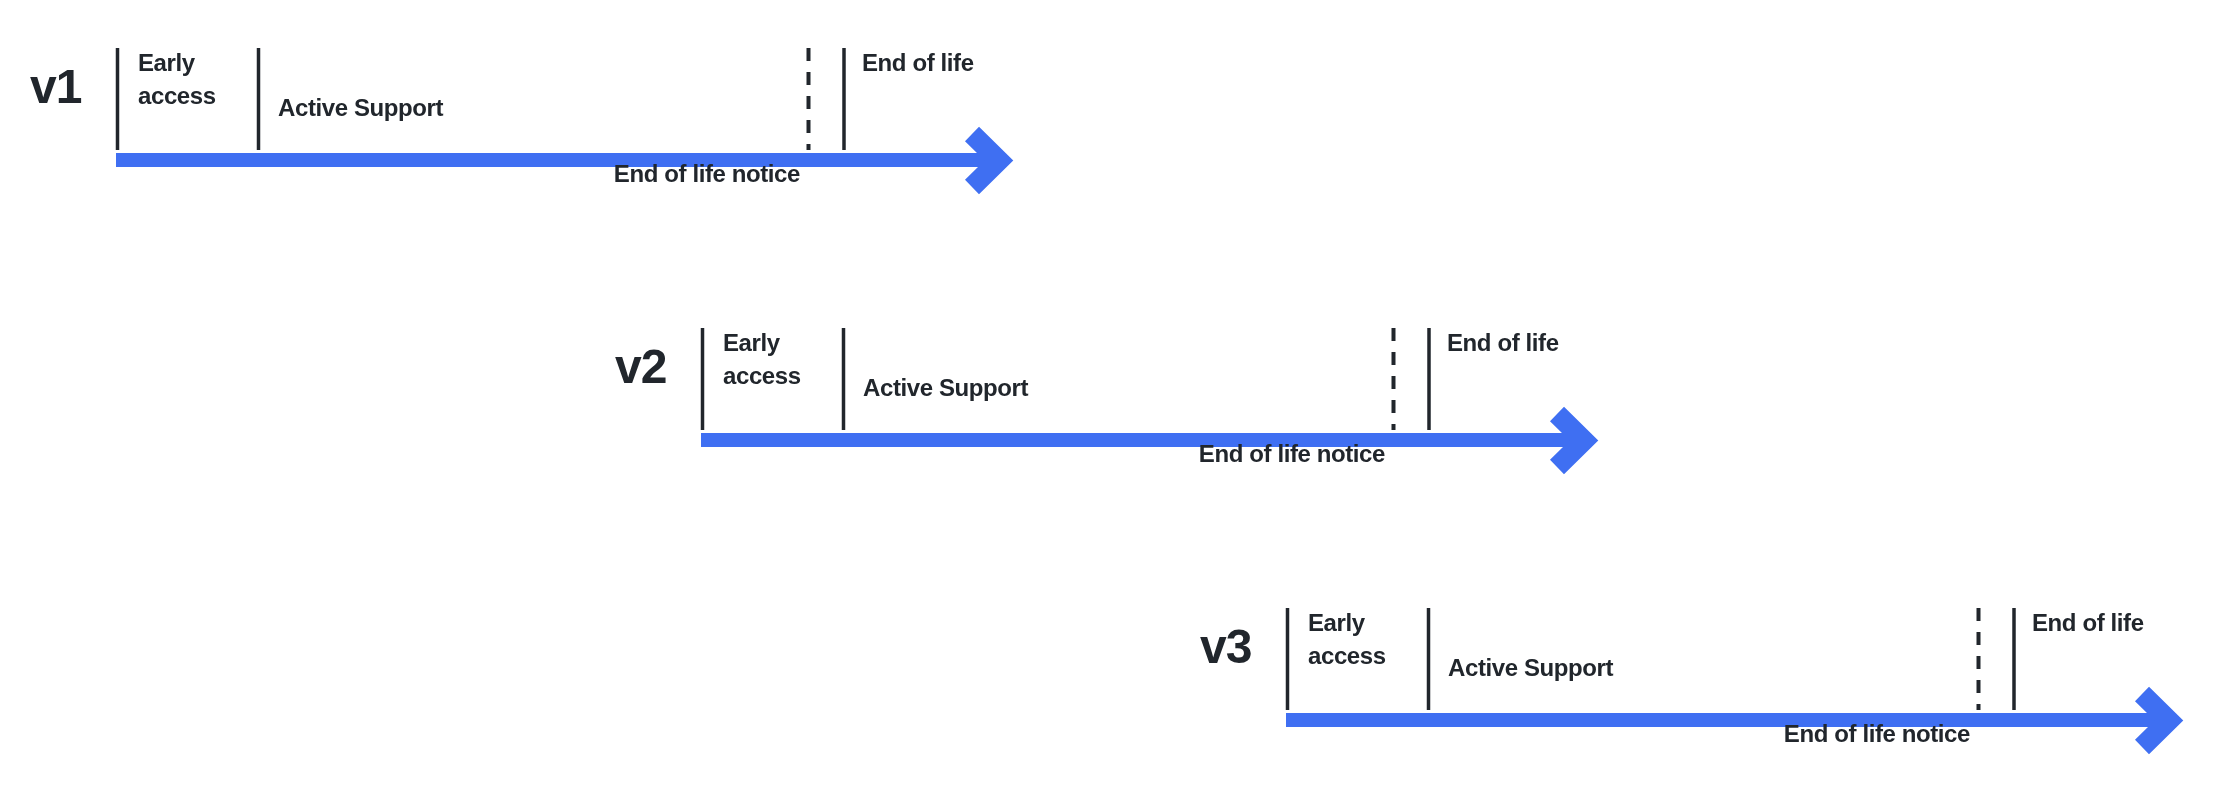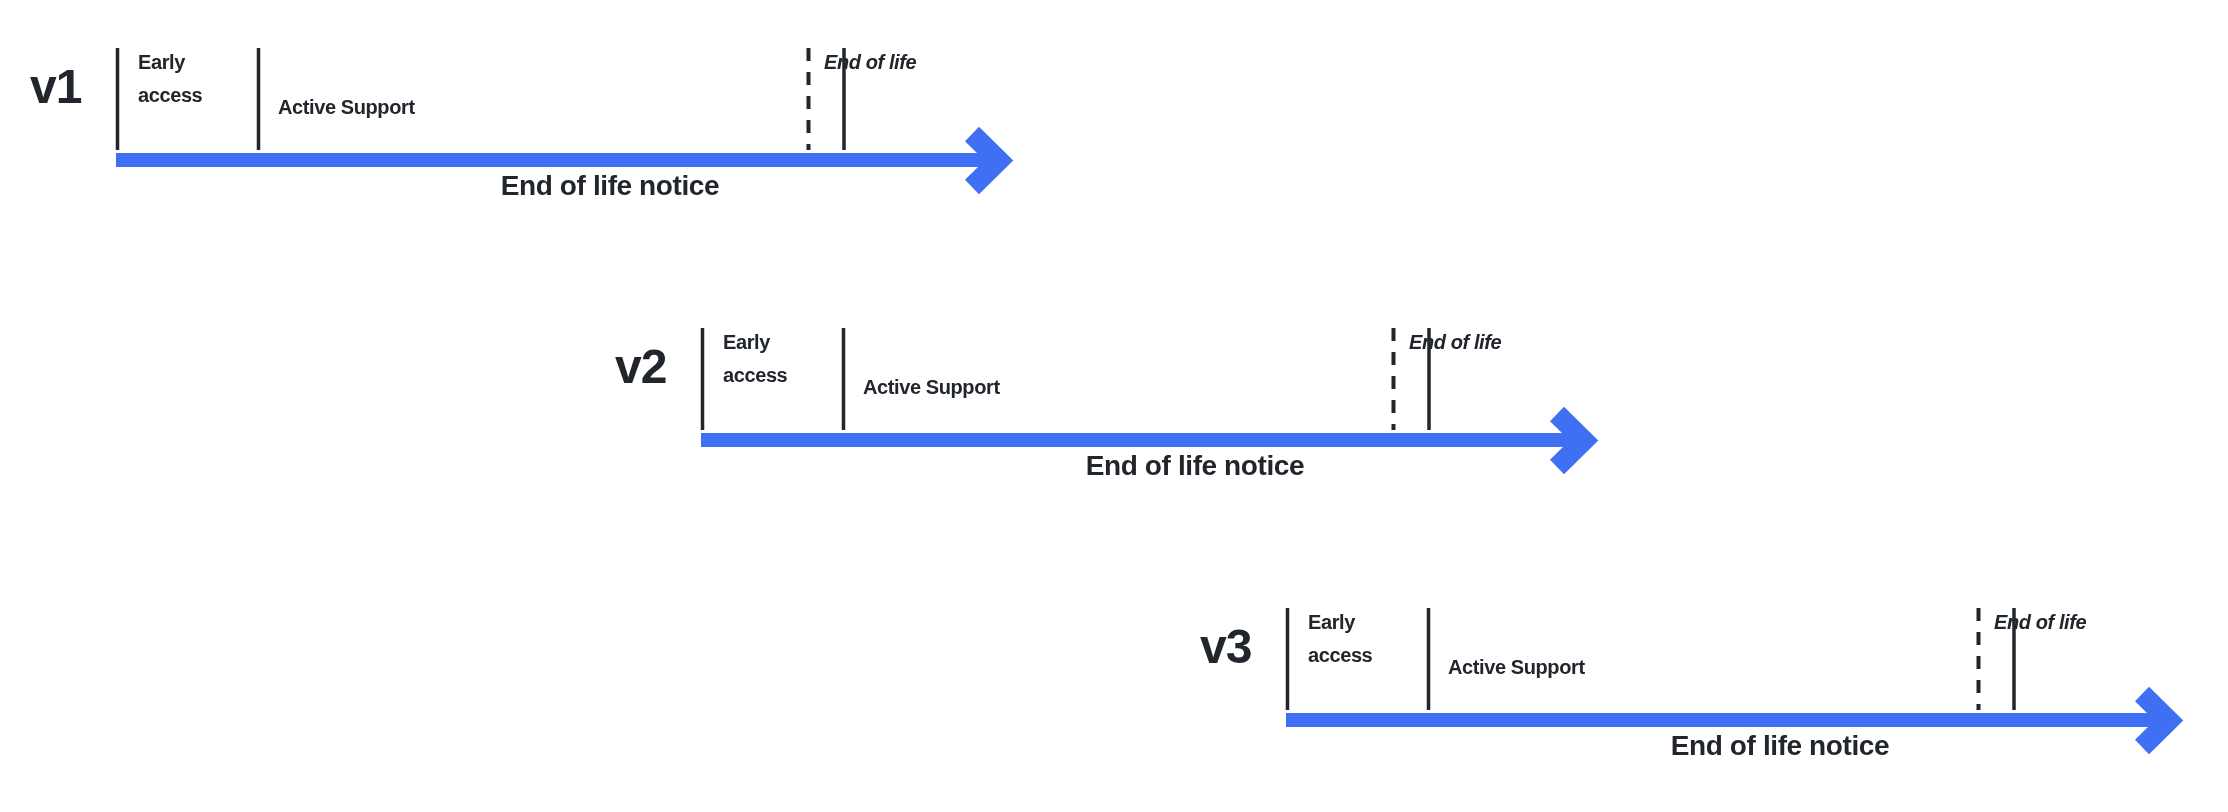--- a/index.html
+++ b/index.html
@@ -27,29 +27,29 @@
   .tick.dashed{stroke-width:4;stroke-dasharray:13 11;}
   .shaft{stroke:var(--color-arrow);stroke-width:14;}
   .chev{stroke:var(--color-arrow);stroke-width:20;fill:none;stroke-linejoin:miter;stroke-miterlimit:10;stroke-linecap:butt;}
   .vlabel{
     position:absolute;left:30px;top:62px;
     font-size:48px;font-weight:700;line-height:50px;letter-spacing:-1px;
     white-space:nowrap;
   }
   .phase{
     position:absolute;top:46px;
-    font-size:20px;font-weight:700;line-height:33px;letter-spacing:-0.4px;
+    font-size:24px;font-weight:700;line-height:33px;letter-spacing:-0.4px;
   }
   .phase.early{left:138px;width:104px;}
   .phase.active{left:278px;white-space:nowrap;margin-top:45px;}
-  .phase.eol{left:824px;white-space:nowrap;font-style:italic;}
+  .phase.eol{left:862px;white-space:nowrap;}
   .notice{
-    position:absolute;left:420px;width:380px;top:169px;
-    text-align:center;
-    font-size:28px;font-weight:700;line-height:33px;letter-spacing:-0.4px;
+    position:absolute;left:420px;width:380px;top:157px;
+    text-align:right;
+    font-size:24px;font-weight:700;line-height:33px;letter-spacing:-0.4px;
     white-space:nowrap;
   }
 </style>
 </head>
 <body>
 
 <div class="diagram">
 
   <div class="row row-1">
     <svg class="tgfx" viewBox="0 0 1060 230" aria-hidden="true">

